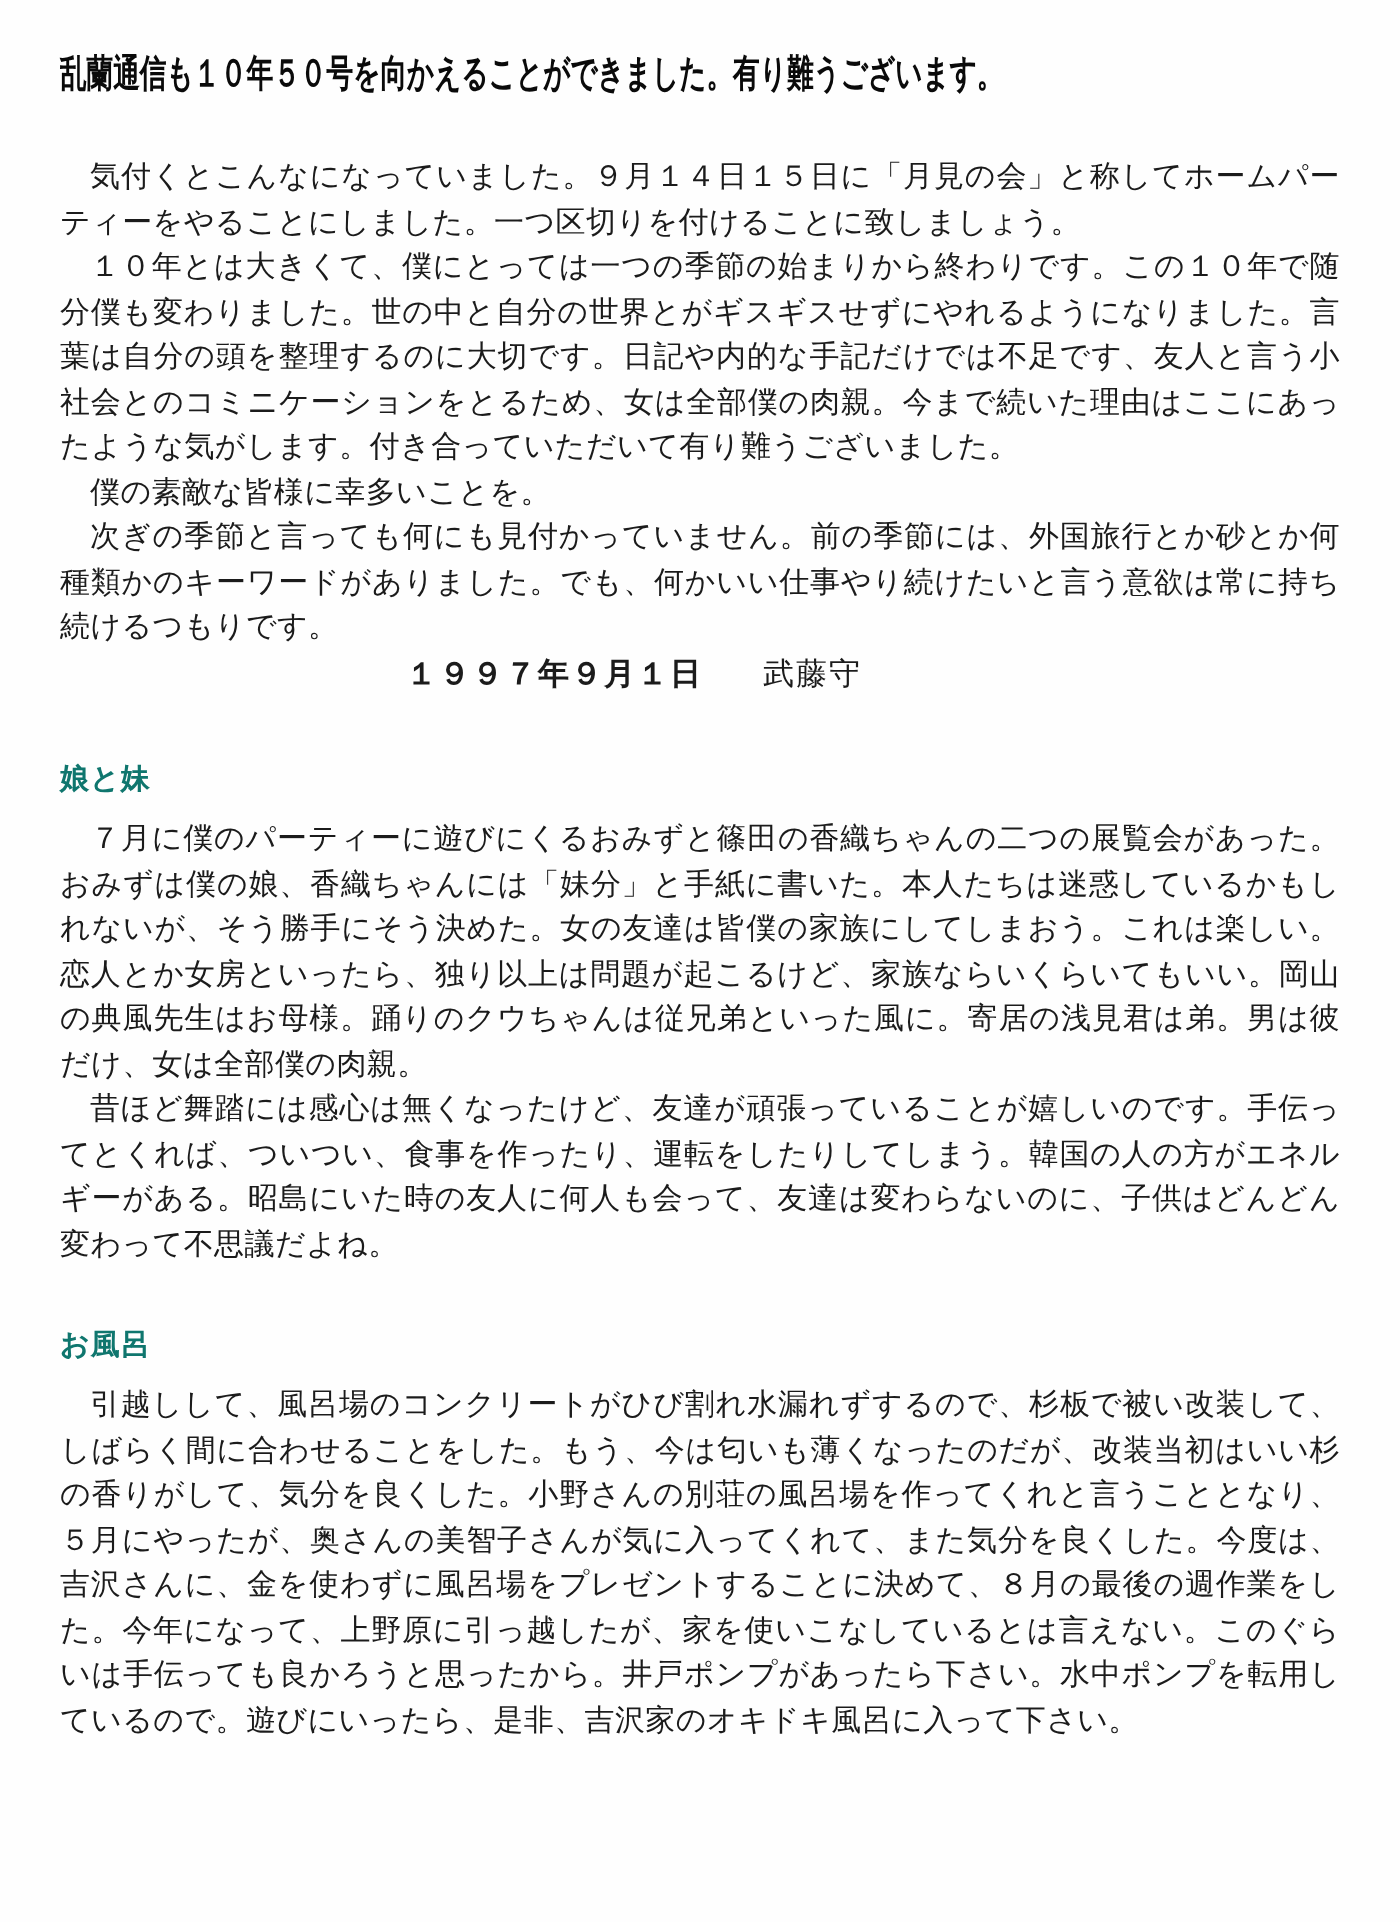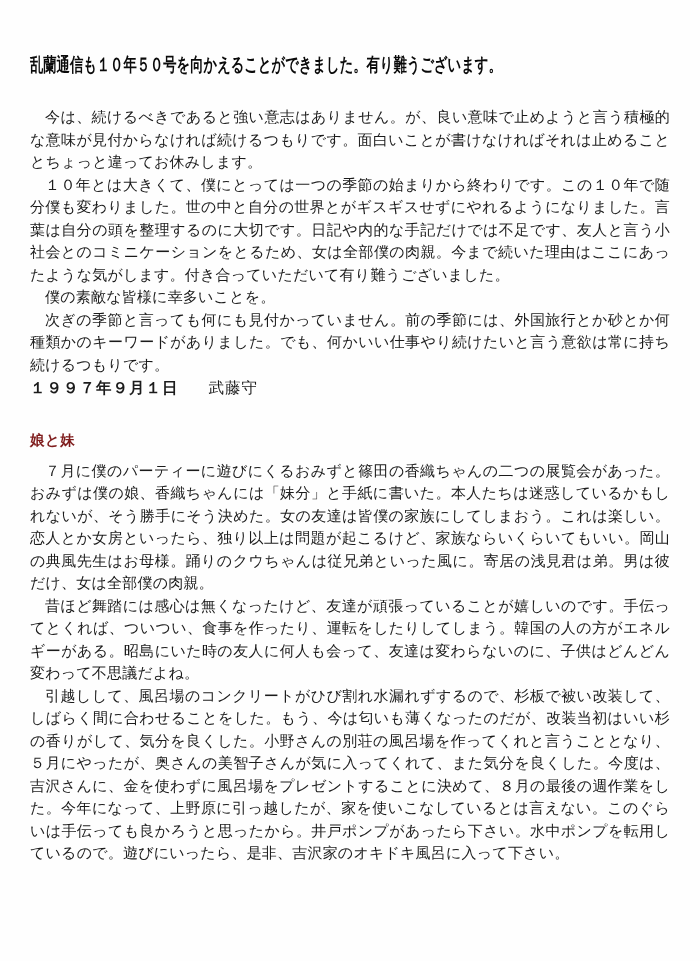--- a/index.html
+++ b/index.html
@@ -7,21 +7,21 @@
     padding: 0;
     background: #e8e8e8;
   }
   .page {
     position: relative;
     width: 700px;
     height: 961px;
     margin: 0 auto;
     box-sizing: border-box;
     background: #fefefe;
-    padding: 52px 30px 30px 30px;
+    padding: 24px 30px 30px 30px;
     color: #1b1b1b;
     font-family: "Liberation Serif", "DejaVu Serif", serif;
     overflow: hidden;
   }
   .doc-title {
     margin: 0 0 28px 0;
     font-family: "DejaVu Sans", "Liberation Sans", sans-serif;
     font-weight: bold;
     font-size: 19px;
     letter-spacing: 0px;
@@ -35,21 +35,21 @@
     font-size: 15px;
     line-height: 22.5px;
     letter-spacing: 0.2px;
     text-align: justify;
     text-indent: 1em;
     word-break: break-all;
     overflow-wrap: anywhere;
   }
   .signoff {
     display: flex;
-    justify-content: flex-start;
+    justify-content: center;
     align-items: baseline;
     gap: 30px;
     padding-right: 66px;
     margin-top: 1px;
     font-size: 15.5px;
     line-height: 22.5px;
   }
   .signoff .sig-date {
     letter-spacing: 1px;
     font-weight: 600;
@@ -57,35 +57,35 @@
   .signoff .sig-author {
     font-weight: normal;
     letter-spacing: 1px;
   }
   .section-heading {
     margin: 29px 0 10px 0;
     font-family: "DejaVu Sans", "Liberation Sans", sans-serif;
     font-weight: bold;
     font-size: 14.5px;
     letter-spacing: 0.5px;
-    color: #7f1d1d;
+    color: #0f766e;
   }
   .section-heading.first {
     margin-top: 31px;
   }
 </style>
 </head>
 <body>
 
 <div class="page">
 
   <h1 class="doc-title">乱蘭通信も１０年５０号を向かえることができました。有り難うございます。</h1>
 
   <div class="body-text">
-    <p>今は、続けるべきであると強い意志はありません。が、良い意味で止めようと言う積極的な意味が見付からなければ続けるつもりです。面白いことが書けなければそれは止めることとちょっと違ってお休みします。</p>
+    <p>気付くとこんなになっていました。９月１４日１５日に「月見の会」と称してホームパーティーをやることにしました。一つ区切りを付けることに致しましょう。</p>
     <p>１０年とは大きくて、僕にとっては一つの季節の始まりから終わりです。この１０年で随分僕も変わりました。世の中と自分の世界とがギスギスせずにやれるようになりました。言葉は自分の頭を整理するのに大切です。日記や内的な手記だけでは不足です、友人と言う小社会とのコミニケーションをとるため、女は全部僕の肉親。今まで続いた理由はここにあったような気がします。付き合っていただいて有り難うございました。</p>
     <p>僕の素敵な皆様に幸多いことを。</p>
     <p>次ぎの季節と言っても何にも見付かっていません。前の季節には、外国旅行とか砂とか何種類かのキーワードがありました。でも、何かいい仕事やり続けたいと言う意欲は常に持ち続けるつもりです。</p>
   </div>
 
   <div class="signoff">
     <span class="sig-date">１９９７年９月１日</span>
     <span class="sig-author">武藤守</span>
   </div>
 
@@ -96,18 +96,19 @@
     </div>
   </div>
 
   <div>
     <div class="body-text">
       <p>昔ほど舞踏には感心は無くなったけど、友達が頑張っていることが嬉しいのです。手伝ってとくれば、ついつい、食事を作ったり、運転をしたりしてしまう。韓国の人の方がエネルギーがある。昭島にいた時の友人に何人も会って、友達は変わらないのに、子供はどんどん変わって不思議だよね。</p>
     </div>
   </div>
 
   <div>
+    <h2 class="section-heading">お風呂</h2>
     <div class="body-text">
       <p>引越しして、風呂場のコンクリートがひび割れ水漏れずするので、杉板で被い改装して、しばらく間に合わせることをした。もう、今は匂いも薄くなったのだが、改装当初はいい杉の香りがして、気分を良くした。小野さんの別荘の風呂場を作ってくれと言うこととなり、５月にやったが、奥さんの美智子さんが気に入ってくれて、また気分を良くした。今度は、吉沢さんに、金を使わずに風呂場をプレゼントすることに決めて、８月の最後の週作業をした。今年になって、上野原に引っ越したが、家を使いこなしているとは言えない。このぐらいは手伝っても良かろうと思ったから。井戸ポンプがあったら下さい。水中ポンプを転用しているので。遊びにいったら、是非、吉沢家のオキドキ風呂に入って下さい。</p>
     </div>
   </div>
 
 </div>
 
 </body></html>

